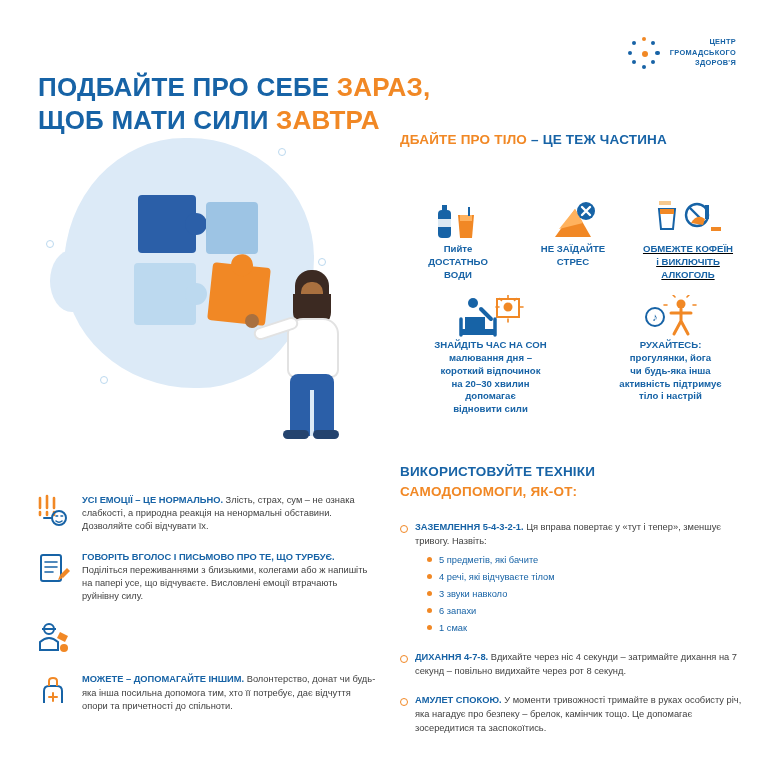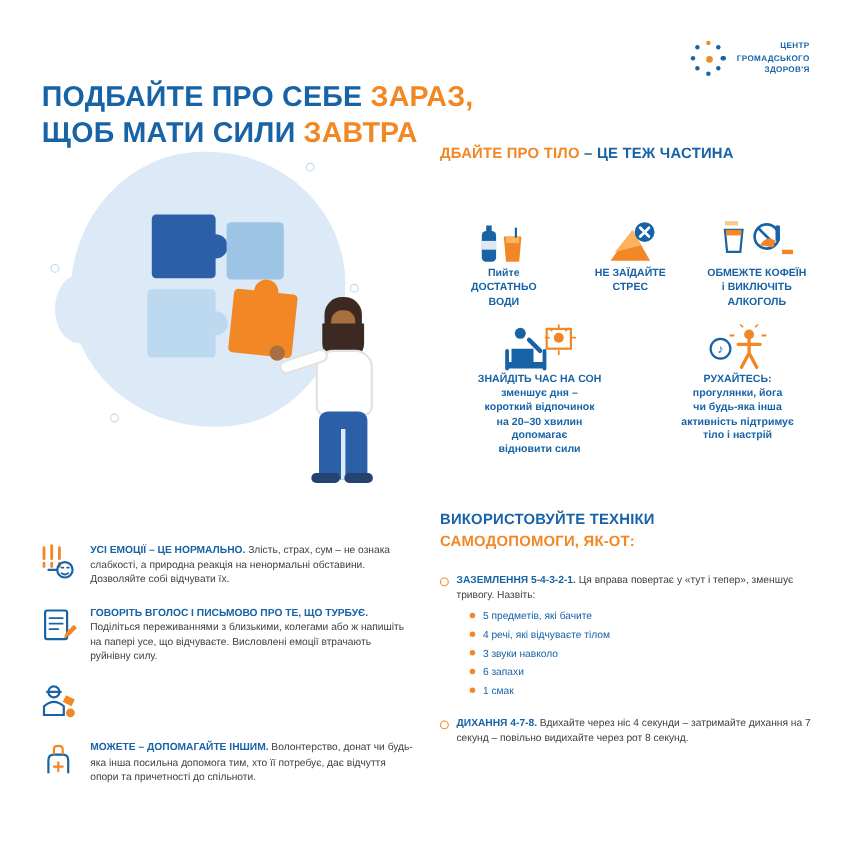--- a/index.html
+++ b/index.html
@@ -179,21 +179,21 @@
           <path d="M10 38 L30 10 L46 38 Z" fill="#f18825"></path>
           <path d="M14 30 L30 10 L38 24 Z" fill="#ffb25e"></path>
           <circle cx="41" cy="12" r="9" fill="#1763a6"></circle>
           <path d="M37 8 l8 8 M45 8 l-8 8" stroke="#ffffff" stroke-width="2.4" stroke-linecap="round"></path>
         </svg>
       </div>
       <div class="cap">НЕ ЗАЇДАЙТЕ</div>
       <div class="cap">СТРЕС</div>
     </div>
 
-    <div class="tile" style="left:230px; top:14px; width:120px;">
+    <div class="tile" style="left:230px; top:14px; width:120px;text-decoration:underline;">
       <div class="icon-box">
         <svg width="70" height="44" viewBox="0 0 70 44">
           <rect x="6" y="2" width="12" height="4" fill="#f7c98f"></rect>
           <path d="M6 10 h16 l-2 20 h-12 z" fill="#ffffff" stroke="#1763a6" stroke-width="2"></path>
           <rect x="7" y="10" width="14" height="5" fill="#f18825"></rect>
           <circle cx="44" cy="16" r="11" fill="none" stroke="#1763a6" stroke-width="2.4"></circle>
           <path d="M36 8 l16 16" stroke="#1763a6" stroke-width="2.4"></path>
           <path d="M38 24 q6 -10 14 -4 l-2 6 z" fill="#f18825"></path>
           <rect x="52" y="6" width="4" height="14" fill="#1763a6"></rect>
           <rect x="58" y="28" width="10" height="4" fill="#f18825"></rect>
@@ -211,21 +211,21 @@
           <circle cx="57" cy="12" r="4.5" fill="#f18825"></circle>
           <path d="M57 3 v-3 M57 24 v3 M48 12 h-3 M69 12 h3 M50.5 5.5 l-2-2 M63.5 5.5 l2-2" stroke="#f18825" stroke-width="1.6" stroke-linecap="round"></path>
           <circle cx="22" cy="8" r="5" fill="#1763a6"></circle>
           <path d="M10 34 h34 v6 h-34 z" fill="#1763a6"></path>
           <path d="M14 22 h20 v12 h-20 z" fill="#1763a6"></path>
           <path d="M30 14 l10 10" stroke="#1763a6" stroke-width="4" stroke-linecap="round"></path>
           <path d="M10 24 v16 M44 24 v16" stroke="#1763a6" stroke-width="3.5" stroke-linecap="round"></path>
         </svg>
       </div>
       <div class="cap">ЗНАЙДІТЬ ЧАС НА СОН</div>
-      <div class="sub">зменшує дня –</div>
+      <div class="sub">малювання дня –</div>
       <div class="sub">короткий відпочинок</div>
       <div class="sub">на 20–30 хвилин</div>
       <div class="sub">допомагає</div>
       <div class="sub">відновити сили</div>
     </div>
 
     <div class="tile" style="left:195px; top:110px; width:155px;">
       <div class="icon-box">
         <svg width="60" height="44" viewBox="0 0 60 44">
           <circle cx="14" cy="22" r="9" fill="none" stroke="#1763a6" stroke-width="2"></circle>
@@ -321,17 +321,20 @@
           <div class="sub-item">3 звуки навколо</div>
           <div class="sub-item">6 запахи</div>
           <div class="sub-item">1 смак</div>
         </div>
       </div>
 
       <div class="tech-item" style="margin-top:16px;">
         <b>ДИХАННЯ 4-7-8.</b><span> Вдихайте через ніс 4 секунди – затримайте дихання на 7 секунд – повільно видихайте через рот 8 секунд.</span>
       </div>
 
+      <div class="tech-item" style="margin-top:16px;">
+        <b>АМУЛЕТ СПОКОЮ.</b><span> У моменти тривожності тримайте в руках особисту річ, яка нагадує про безпеку – брелок, камінчик тощо. Це допомагає зосередитися та заспокоїтись.</span>
+      </div>
 
     </div>
   </div>
 
 </div>
 
 </body></html>

